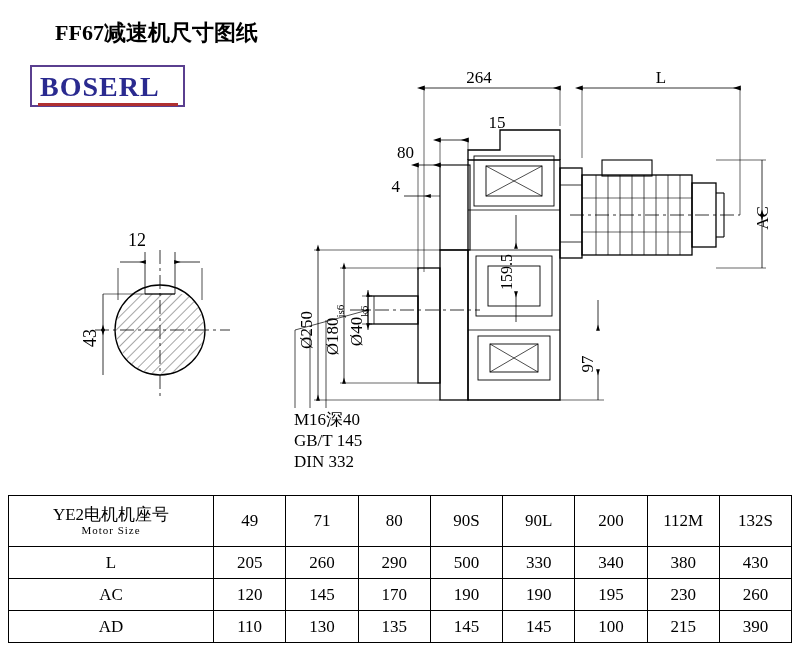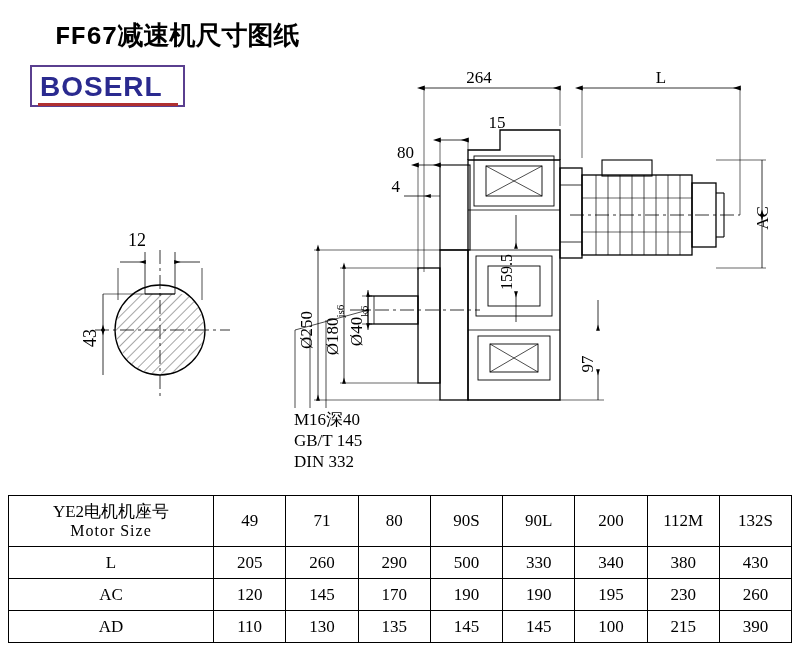--- a/index.html
+++ b/index.html
@@ -13,43 +13,43 @@
     position: relative;
     font-family: "Liberation Serif", serif;
     color: #000;
     overflow: hidden;
   }
 
   .page-title {
     position: absolute;
     left: 55px;
     top: 18px;
-    font-size: 26px;
+    font-size: 22px;
     font-weight: bold;
-    font-family: Liberation Mono, monospace;
+    font-family: Liberation Serif, serif;
     letter-spacing: 0px;
     white-space: nowrap;
   }
 
   .logo-box {
     position: absolute;
     left: 30px;
     top: 65px;
     width: 155px;
     height: 42px;
     border: 2px solid #5a3f8f;
     box-sizing: border-box;
   }
   .logo-text {
     position: absolute;
     left: 8px;
     top: 4px;
     font-size: 28px;
     font-weight: bold;
-    font-family: Liberation Sans, sans-serif;
+    font-family: Liberation Serif, serif;
     color: #2a2a8f;
     letter-spacing: 1px;
   }
   .logo-underline {
     position: absolute;
     left: 6px;
     top: 36px;
     width: 140px;
     height: 3px;
     background: #b03030;
@@ -85,21 +85,21 @@
     width: 204px;
     font-size: 17px;
   }
   .spec-table tr.head td {
     height: 50px;
   }
   .rowhead-two {
     line-height: 1.15;
   }
   .rowhead-two .l1 { font-size: 17px; }
-  .rowhead-two .l2 { font-size: 16px; letter-spacing: 1px; }
+  .rowhead-two .l2 { font-size: 11px; letter-spacing: 1px; }
 </style>
 </head>
 <body>
 
 <div class="page-title">FF67减速机尺寸图纸</div>
 
 <div class="logo-box">
   <div class="logo-text">BOSERL</div>
   <div class="logo-underline"></div>
 </div>

